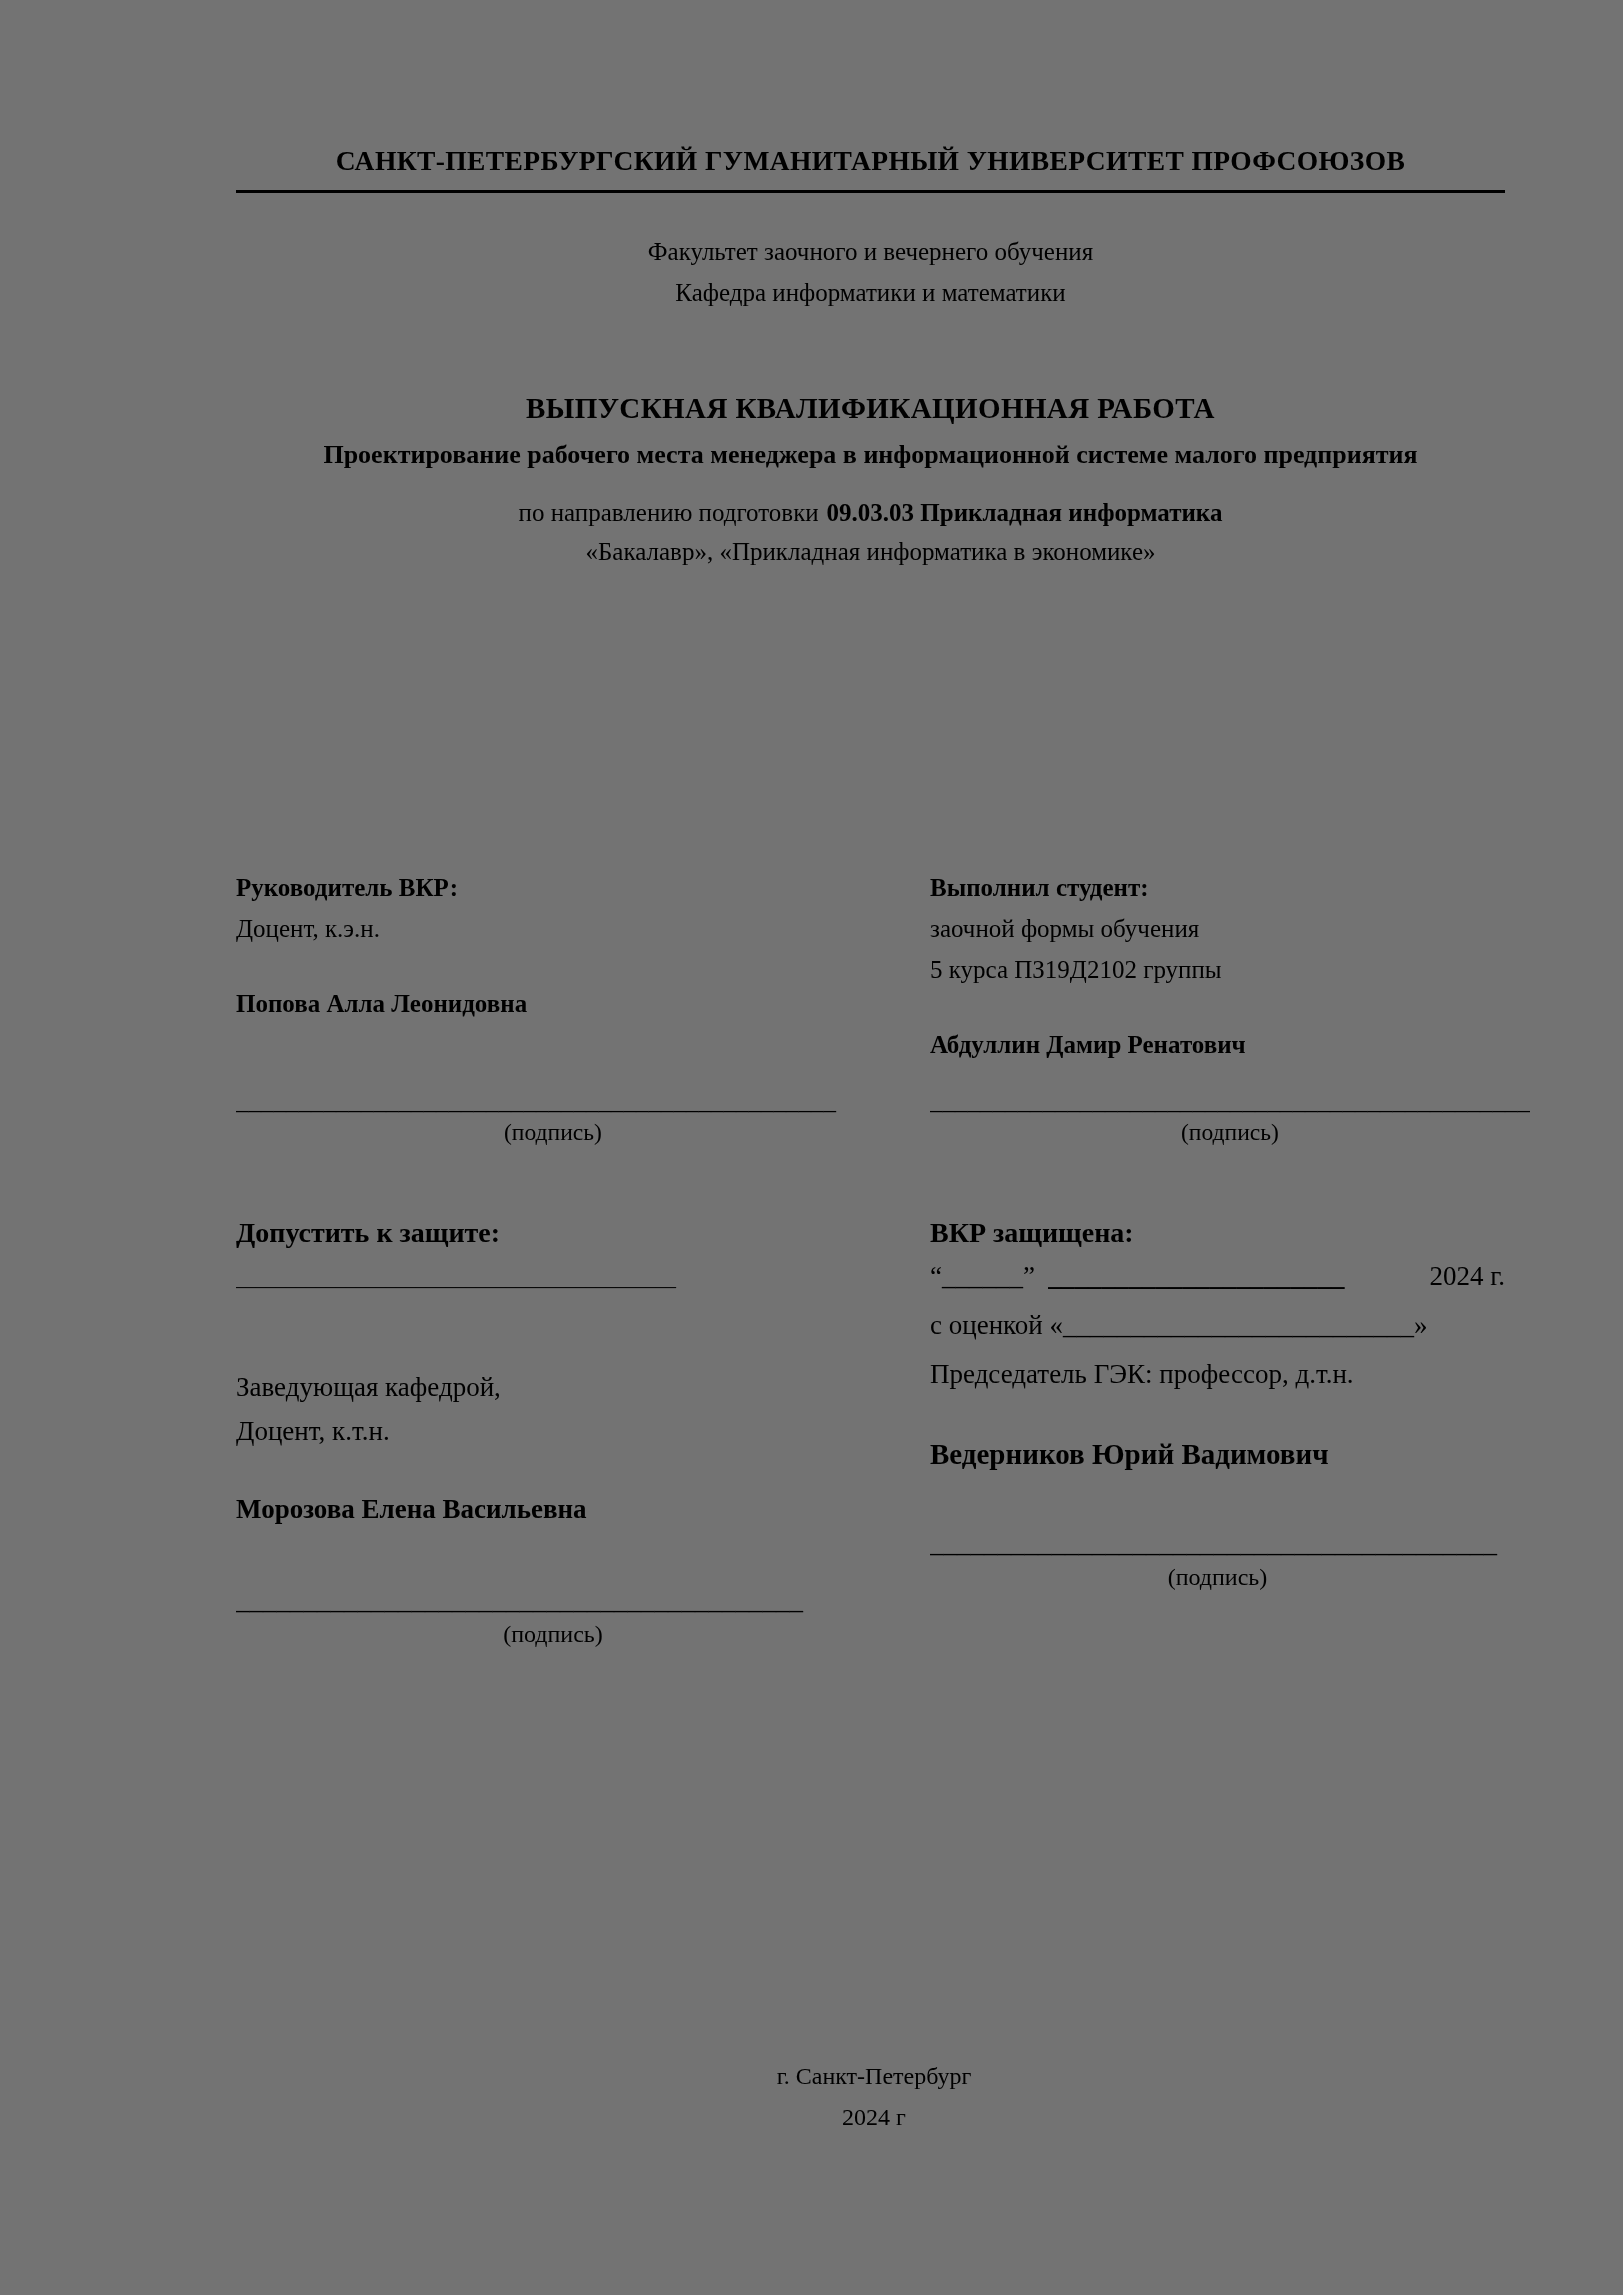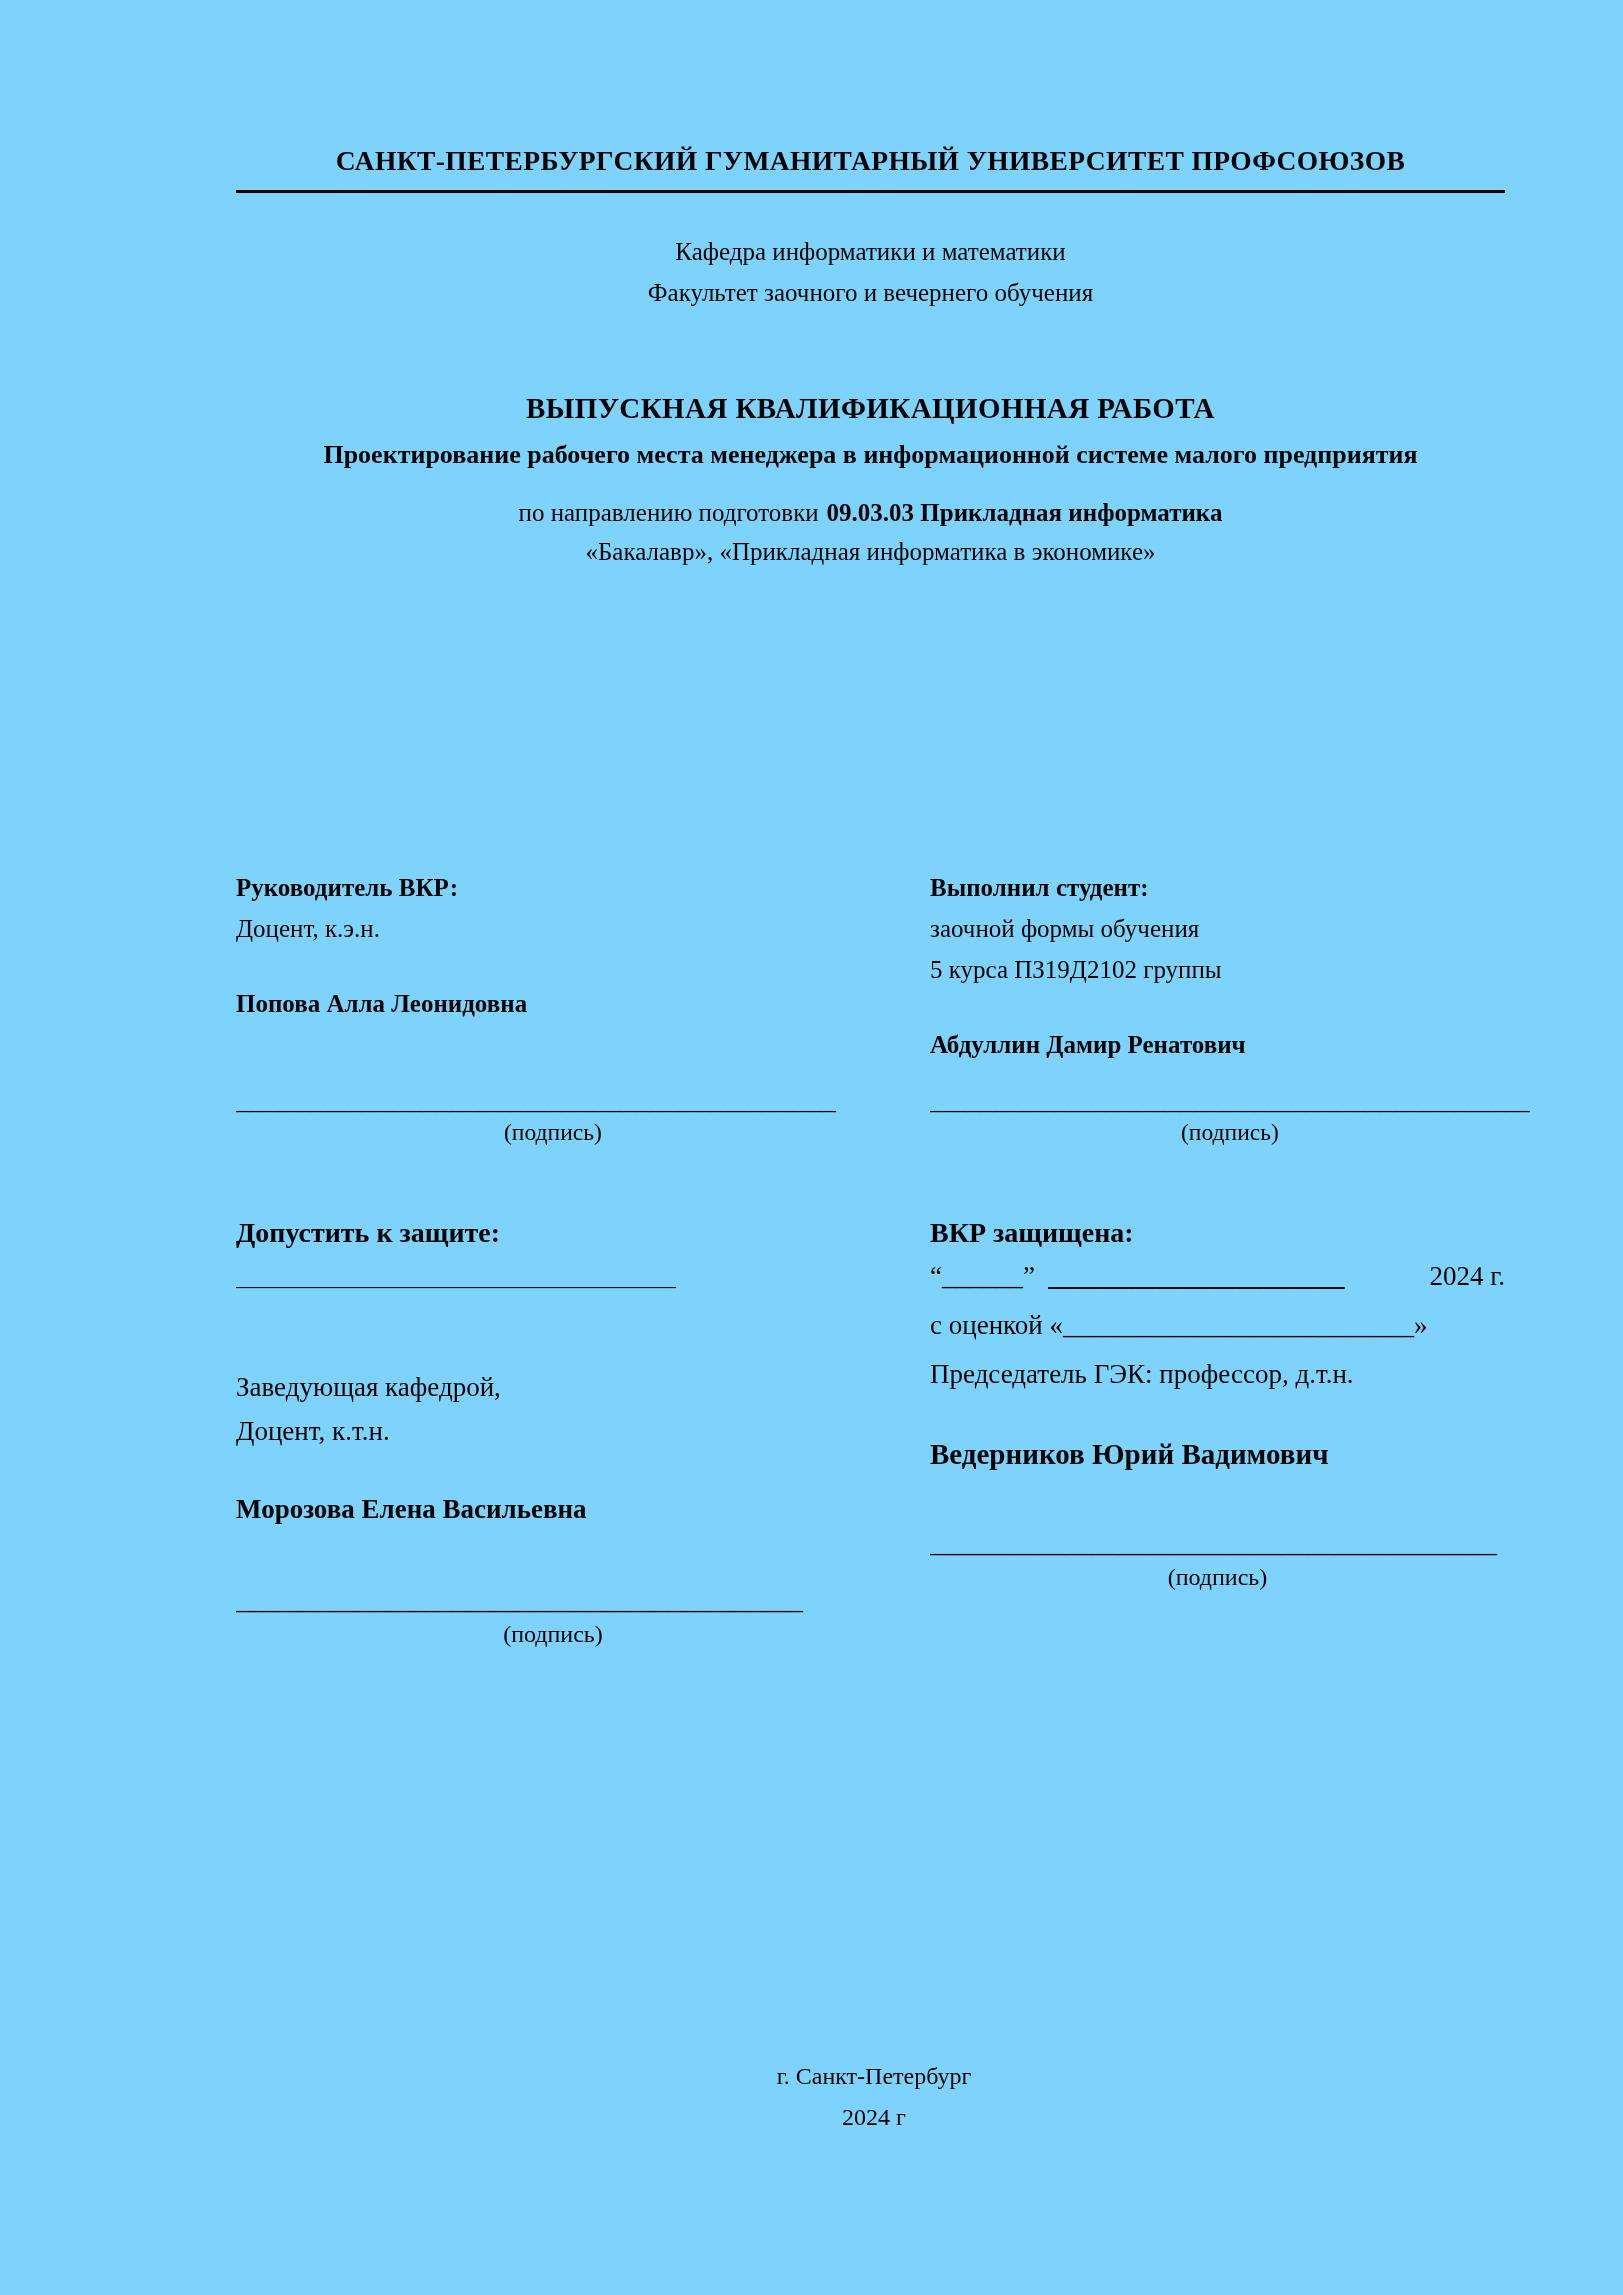--- a/index.html
+++ b/index.html
@@ -1,20 +1,20 @@
 <!DOCTYPE html>
 <html style="font-size:12.6px"><head>
 <meta charset="utf-8">
 <style>
   html, body { margin: 0; padding: 0; background: #ffffff; }
   .page {
     position: relative;
     width: 1623px;
     height: 2295px;
-    background: #7dd3fc;
+    background: #737373;
     color: #000000;
     font-family: "Liberation Serif", serif;
     box-sizing: border-box;
     padding: 145px 118px 0 236px;
     overflow: hidden;
   }
   .b { font-weight: bold; margin-top: 34px; }
   .header {
     font-size: 27.5px;
     font-weight: bold;
@@ -128,22 +128,22 @@
   }
 </style>
 </head>
 <body>
 
 <div class="page">
 
   <div class="header">САНКТ-ПЕТЕРБУРГСКИЙ ГУМАНИТАРНЫЙ УНИВЕРСИТЕТ ПРОФСОЮЗОВ</div>
 
   <div class="subhead">
+    <div>Факультет заочного и вечернего обучения</div>
     <div>Кафедра информатики и математики</div>
-    <div>Факультет заочного и вечернего обучения</div>
   </div>
 
   <div class="title-block">
     <div class="work-type">ВЫПУСКНАЯ КВАЛИФИКАЦИОННАЯ РАБОТА</div>
     <div class="work-title">Проектирование рабочего места менеджера в информационной системе малого предприятия</div>
   </div>
 
   <div class="direction">
     <span>по направлению подготовки</span><span class="code">09.03.03 Прикладная информатика</span>
   </div>

